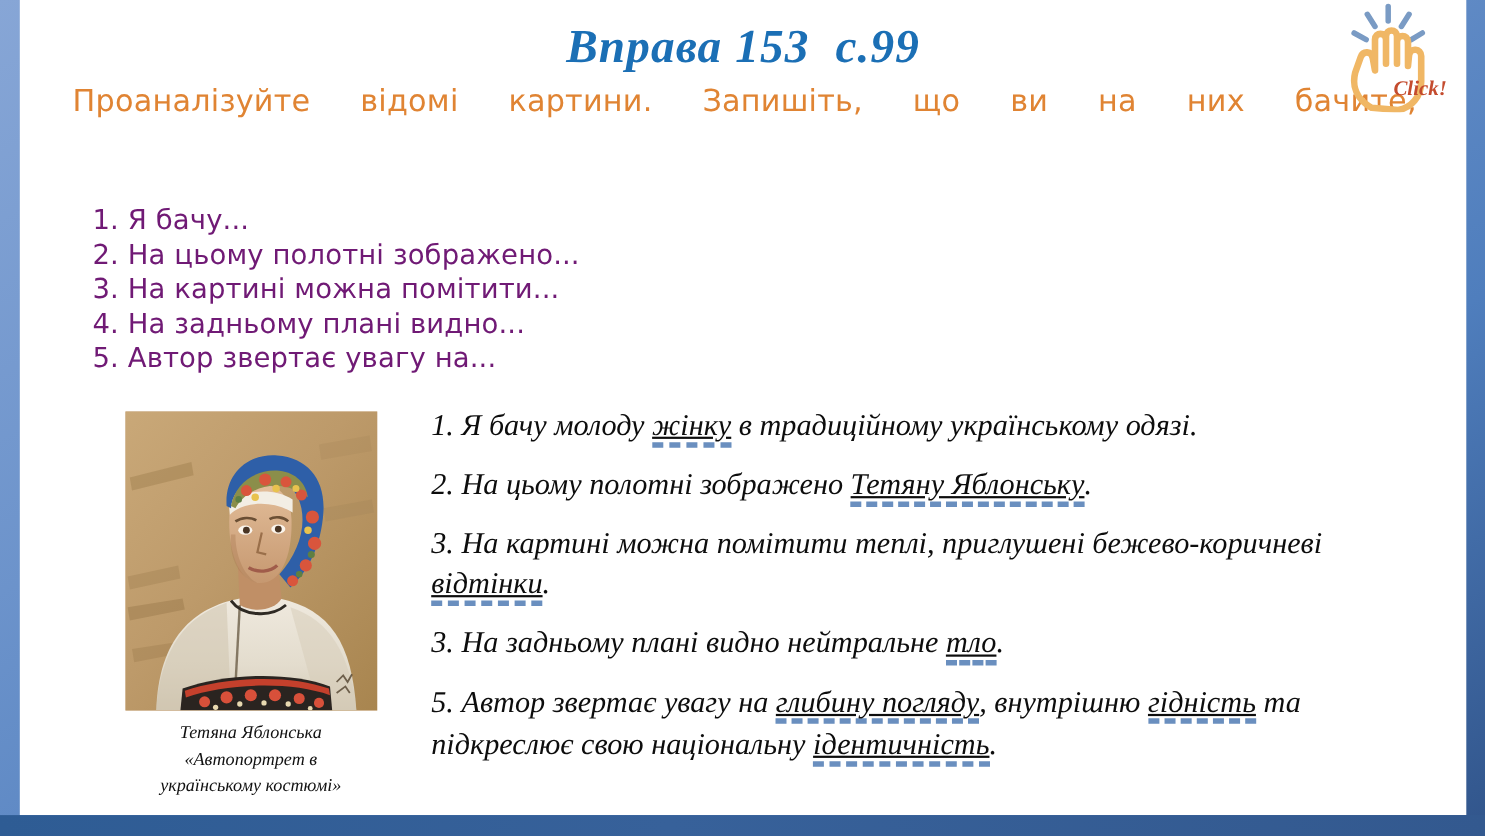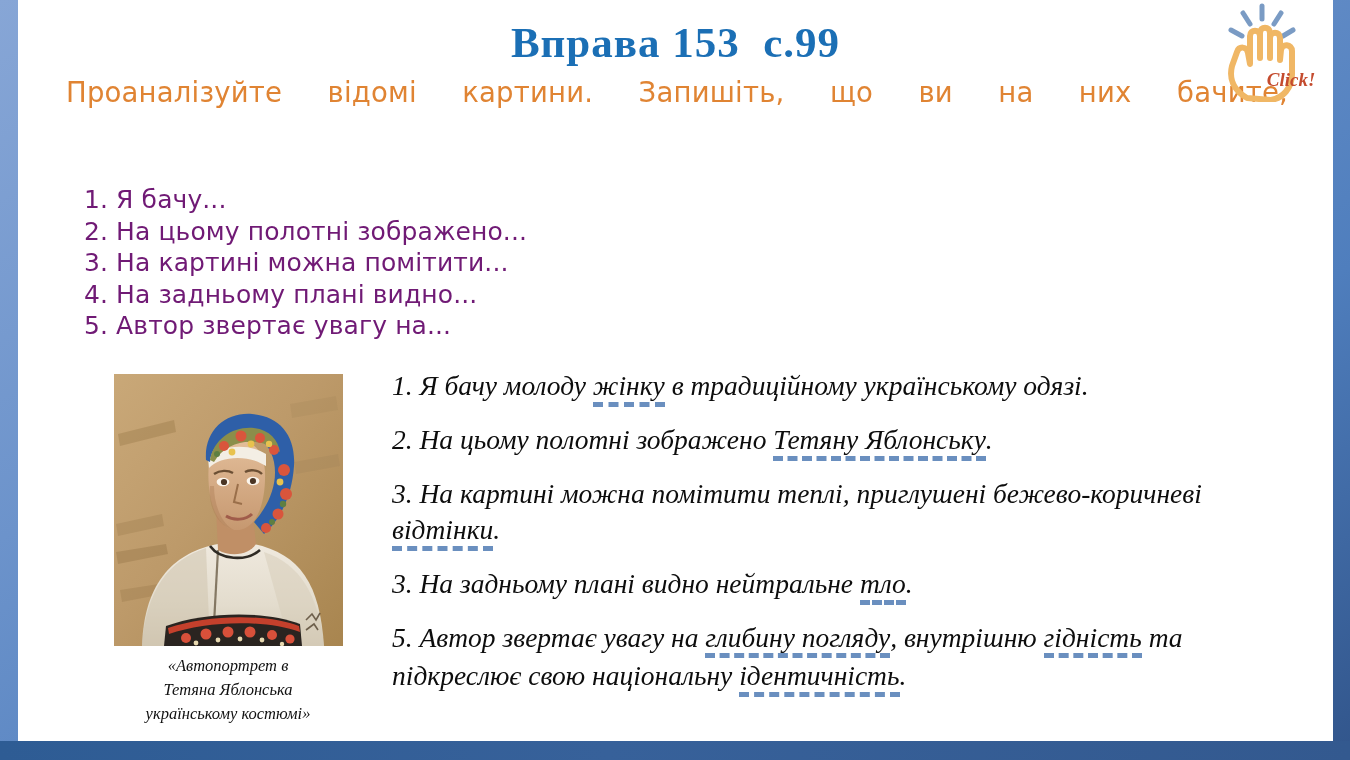--- a/index.html
+++ b/index.html
@@ -44,20 +44,21 @@
 
   
   #title {
     position: absolute;
     left: 0;
     top: 18px;
     width: 1315px;
     text-align: center;
     font-family: "Liberation Serif", serif;
     font-weight: bold;
+    font-style: italic;
     font-size: 43px;
     color: #1B6FB5;
     letter-spacing: 1px;
     white-space: pre;
   }
 
   
   #instruction {
     position: absolute;
     left: 48px;
@@ -130,20 +131,21 @@
     color: #0d0d0d;
   }
   #answers .answer { display: block; margin-bottom: 15px; white-space: normal; }
   #answers .answer:last-child { margin-bottom: 10px; }
 
   .dash-ul {
     border-bottom: 5px dashed #6A8FBF;
     padding-bottom: 1px;
     line-height: 1.05;
     display: inline-block;
+    text-decoration: underline;
   }
 
   
   #bottom-band {
     position: absolute;
     left: 0;
     bottom: 0;
     width: 1350px;
     height: 19px;
     background: linear-gradient(90deg, #2E5C94 0%, #37619A 45%, #33598F 100%);
@@ -300,22 +302,22 @@
 
           <g opacity="0.75">
             <path d="M192 246 L198 240 L202 246 L206 239" stroke="#4A3A26" stroke-width="1.6" fill="none"></path>
             <path d="M192 256 L200 250 L204 256" stroke="#4A3A26" stroke-width="1.6" fill="none"></path>
           </g>
         </svg>
       </div>
     </div>
 
     <div id="caption">
+      <span>Тетяна Яблонська</span>
       <span>«Автопортрет в</span>
-      <span>Тетяна Яблонська</span>
       <span>українському костюмі»</span>
     </div>
 
     <div id="answers">
         <span class="answer"><span>1. Я бачу молоду </span><span class="dash-ul" style="border-bottom-color: rgb(106, 143, 191);">жінку</span><span> в традиційному українському одязі.</span></span>
         <span class="answer"><span>2. На цьому полотні зображено </span><span class="dash-ul" style="border-bottom-color: rgb(106, 143, 191);">Тетяну Яблонську</span><span>.</span></span>
         <span class="answer"><span>3. На картині можна помітити теплі, приглушені бежево-коричневі </span><span class="dash-ul" style="border-bottom-color: rgb(106, 143, 191);">відтінки</span><span>.</span></span>
         <span class="answer"><span>3. На задньому плані видно нейтральне </span><span class="dash-ul" style="border-bottom-color: rgb(106, 143, 191);">тло</span><span>.</span></span>
         <span class="answer"><span>5. Автор звертає увагу на  </span><span class="dash-ul" style="border-bottom-color: rgb(106, 143, 191);">глибину погляду</span><span>, внутрішню </span><span class="dash-ul" style="border-bottom-color: rgb(106, 143, 191);">гідність</span><span> та підкреслює свою національну </span><span class="dash-ul" style="border-bottom-color: rgb(106, 143, 191);">ідентичність</span><span>.</span></span>
       </div>

